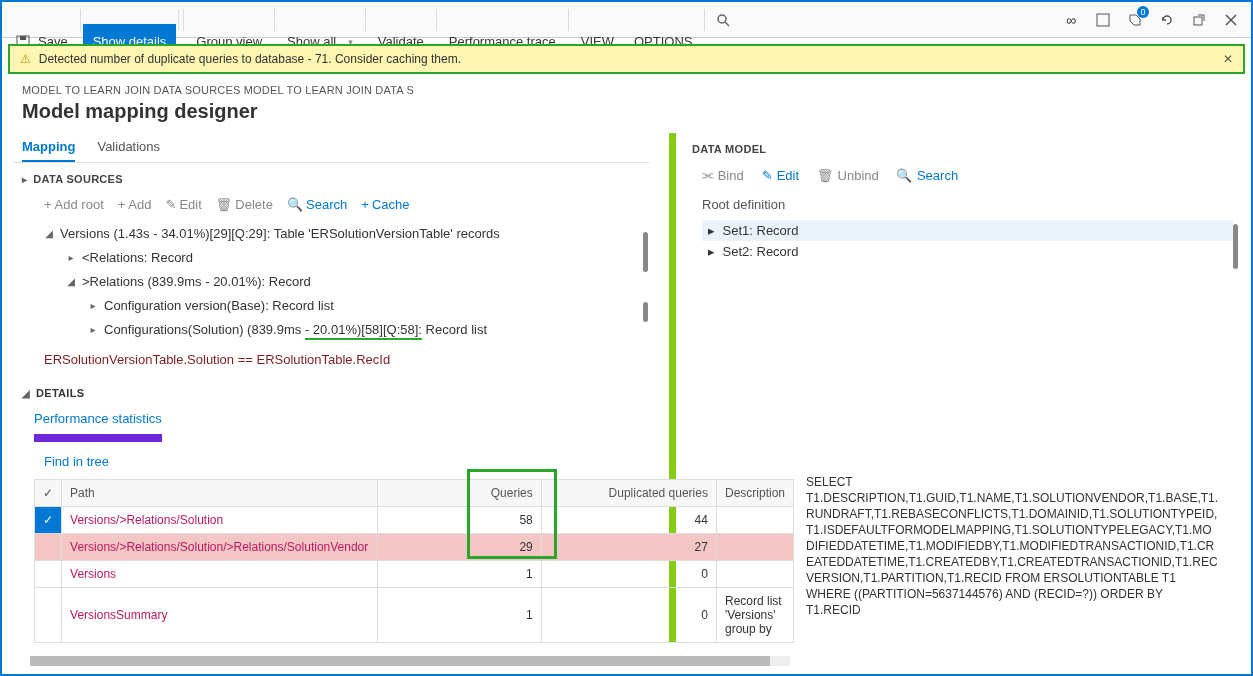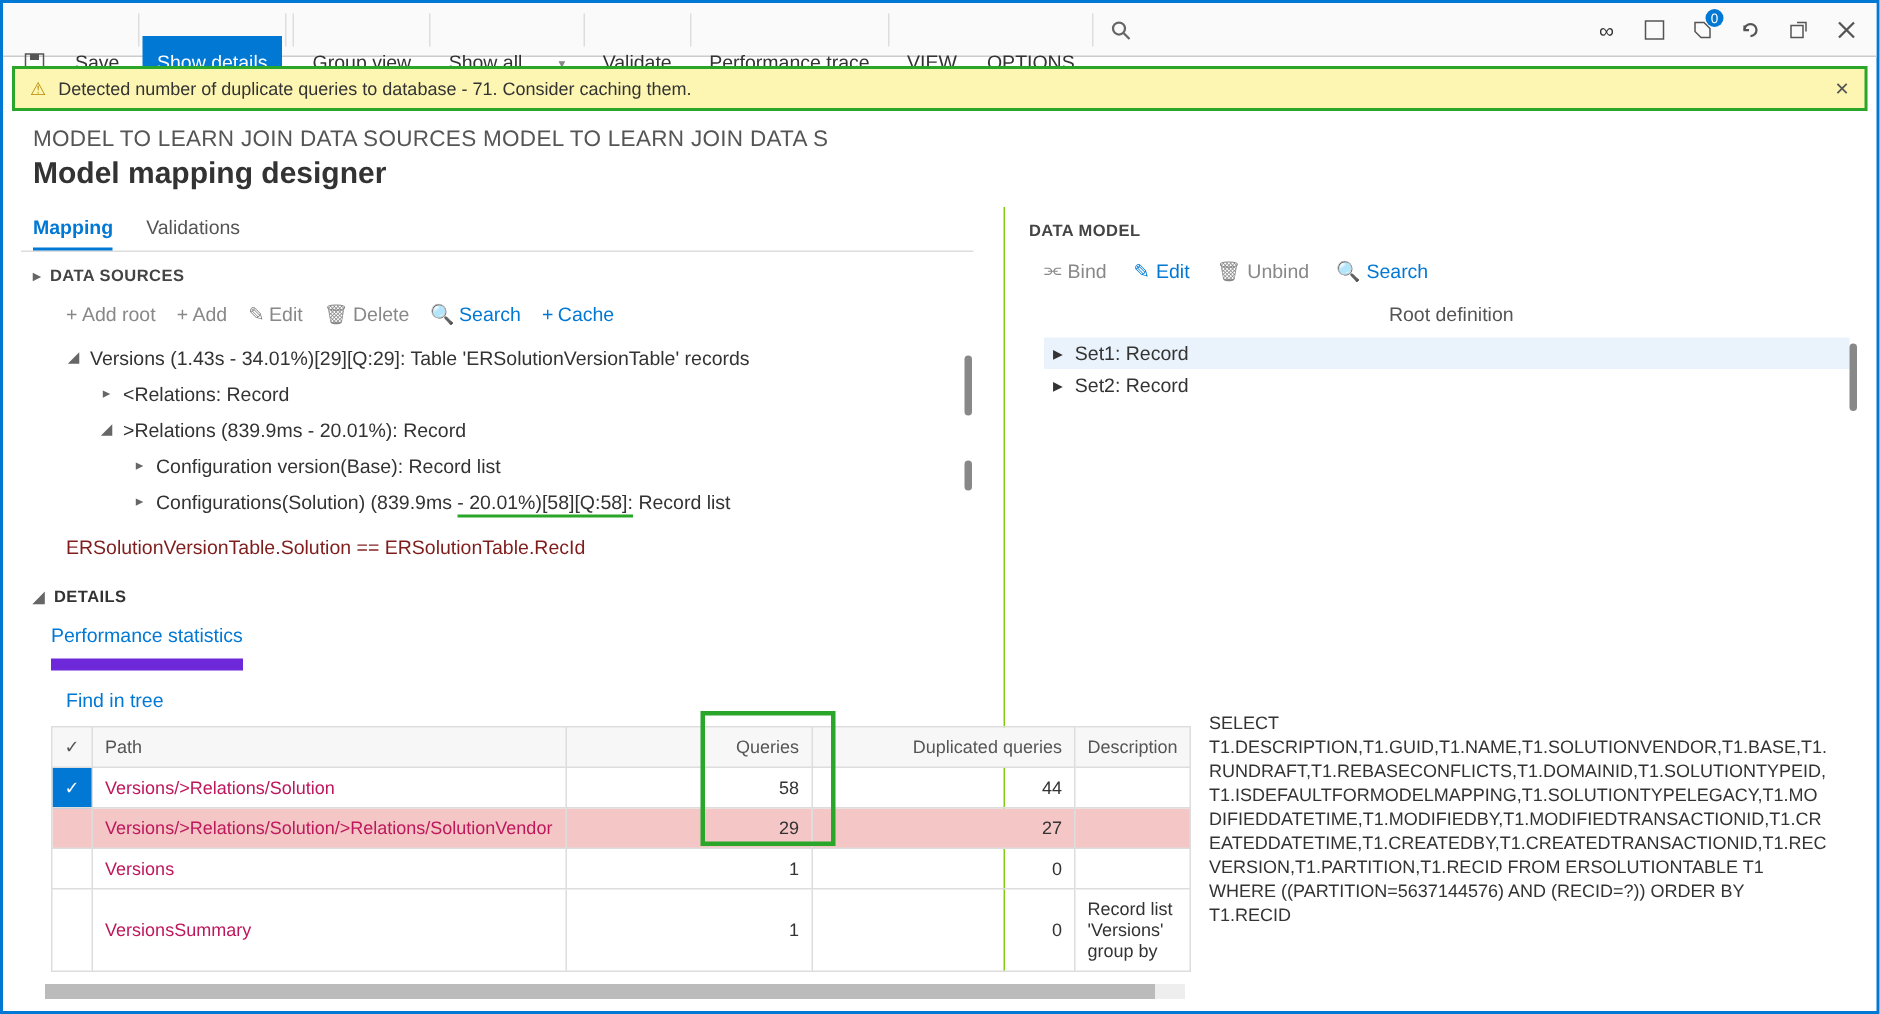--- a/index.html
+++ b/index.html
@@ -1,32 +1,32 @@
 <!DOCTYPE html>
 <html><head>
 <meta charset="utf-8">
 <style>
 * { box-sizing: border-box; margin: 0; padding: 0; }
 body { font-family: "Segoe UI", Arial, sans-serif; font-size: 13px; color: #333; background: #fff; width: 1253px; height: 676px; overflow: hidden; border: 2px solid #0078d4; }
 .toolbar { display: flex; align-items: center; height: 36px; border-bottom: 1px solid #ccc; background: #fafafa; padding: 0 4px; }
-.toolbar .tbtn { padding: 0 10px; height: 36px; display: flex; align-items: center; cursor: pointer; gap: 20px; font-size: 13px; margin-top: 44px; }
+.toolbar .tbtn { padding: 0 10px; height: 36px; display: flex; align-items: center; cursor: pointer; gap: 8px; font-size: 13px; margin-top: 44px; }
 .toolbar .tbtn.active { background: #0078d4; color: #fff; }
 .toolbar .sep { width: 1px; height: 22px; background: #ddd; margin: 0 2px; }
 .toolbar .spacer { flex: 1; }
 .toolbar .icon-btn { width: 32px; height: 36px; display: flex; align-items: center; justify-content: center; cursor: pointer; }
 .badge0 { position: relative; }
 .badge0::after { content: "0"; position: absolute; top: 4px; right: 2px; background: #0078d4; color: #fff; font-size: 9px; border-radius: 50%; width: 12px; height: 12px; display: flex; align-items: center; justify-content: center; }
 .warning-bar { margin: 6px 6px 2px 6px; background: #fdf6b2; border: 2px solid #2aa62a; display: flex; align-items: center; padding: 6px 10px; font-size: 12px; position: relative; }
 .warning-bar .wicon { color: #b58900; margin-right: 8px; }
 .warning-bar .close { position: absolute; right: 10px; top: 6px; cursor: pointer; color: #555; }
-.breadcrumb { font-size: 15px; color: #555; padding: 8px 20px 2px 20px; letter-spacing: .2px; }
+.breadcrumb { font-size: 11px; color: #555; padding: 8px 20px 2px 20px; letter-spacing: .2px; }
 .page-title { font-size: 20px; font-weight: 600; padding: 2px 20px 10px 20px; }
 .main { display: flex; padding: 0 12px; gap: 20px; }
 .left { flex: 1; min-width: 0; }
-.right { width: 570px; border-left: 1px solid #84cc16; padding-left: 16px; text-align: center; }
+.right { width: 570px; border-left: 7px solid #84cc16; padding-left: 16px; }
 .tabs { display: flex; gap: 22px; border-bottom: 1px solid #ddd; padding: 0 8px; }
 .tab { padding: 6px 0; font-size: 13px; color: #555; cursor: pointer; }
 .tab.active { color: #0078d4; border-bottom: 2px solid #0078d4; font-weight: 600; }
 .section-hdr { display: flex; align-items: center; gap: 6px; font-size: 11px; font-weight: 600; color: #444; padding: 10px 0 6px 8px; letter-spacing: .3px; }
 .caret { font-size: 10px; color: #666; cursor: pointer; }
 .ds-actions { display: flex; gap: 14px; padding: 6px 0 10px 30px; font-size: 13px; color: #888; align-items: center; }
 .ds-actions .lnk { display: flex; align-items: center; gap: 3px; cursor: pointer; }
 .ds-actions .lnk.blue { color: #0078d4; }
 .tree { padding-left: 30px; font-size: 13px; line-height: 22px; }
 .tree .row { display: flex; align-items: center; gap: 6px; padding: 1px 0; }

